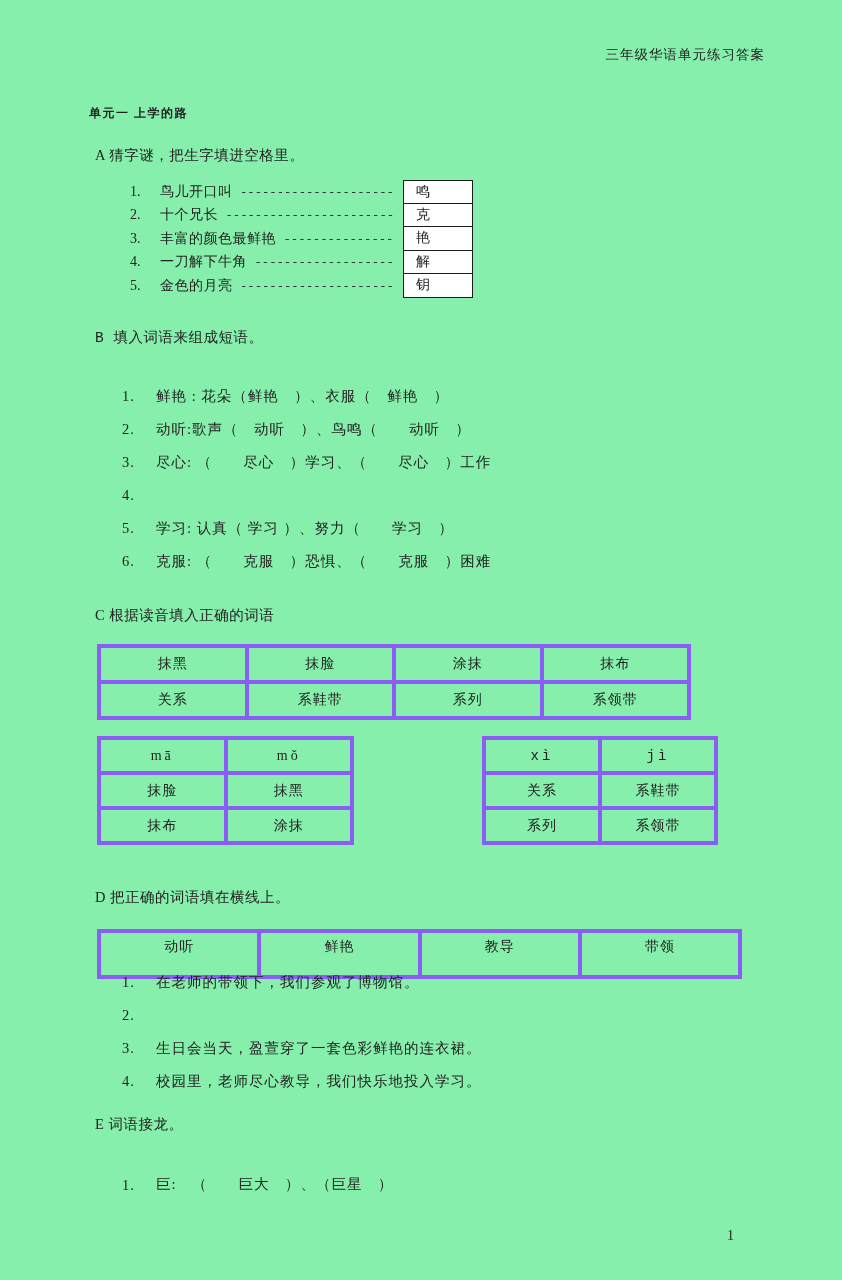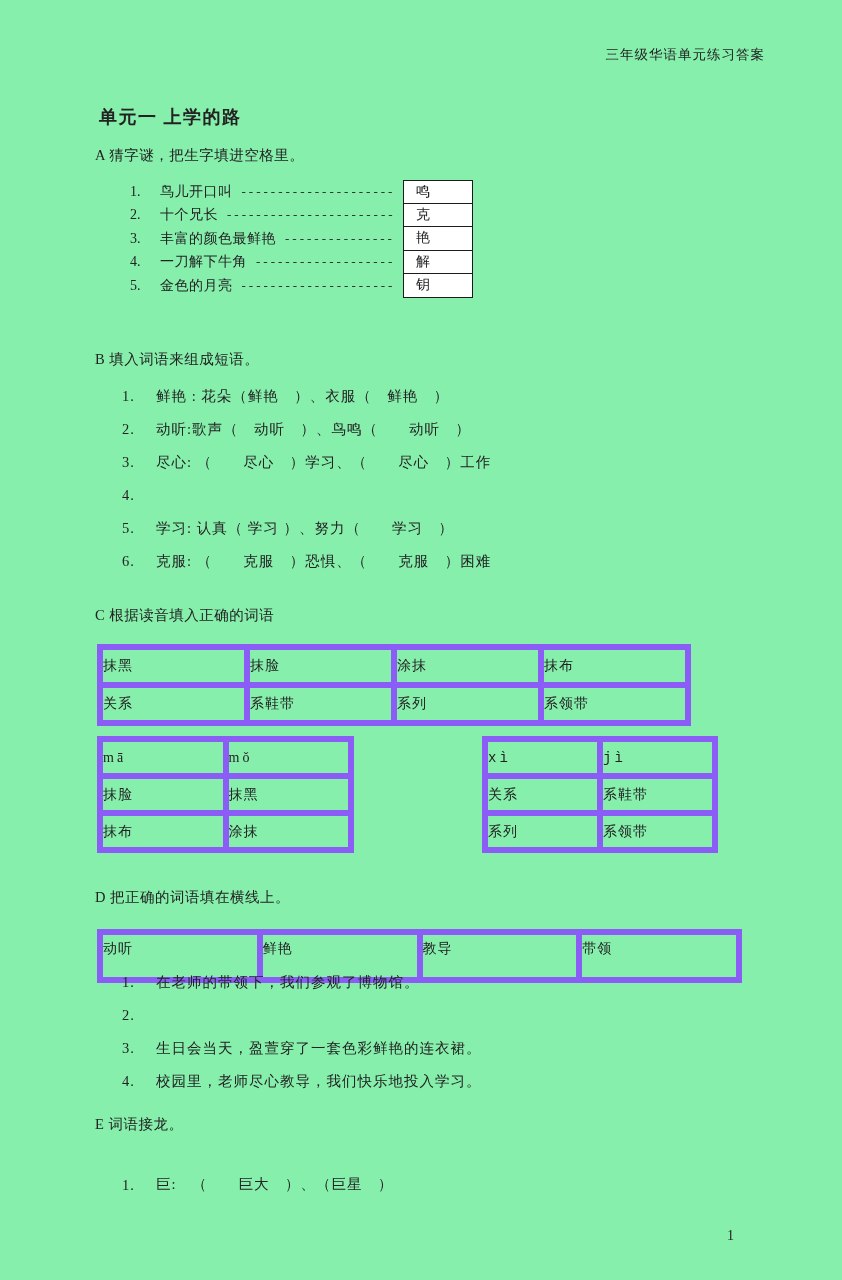--- a/index.html
+++ b/index.html
@@ -6,24 +6,24 @@
   .page{
     position:relative;
     width:842px;height:1280px;
     background:#86efac;
     font-family:"Liberation Serif","DejaVu Serif",serif;
     color:#222222;
     overflow:hidden;
   }
   .abs{position:absolute;}
   .doc-header{top:46px;right:77px;font-size:13.5px;letter-spacing:1px;}
-  .doc-title{top:105px;left:99px;font-size:18px;font-weight:bold;letter-spacing:1.5px;}
+  .doc-title{top:105px;left:89px;font-size:12px;font-weight:bold;letter-spacing:1.5px;}
   .sec-label{left:95px;font-size:14.5px;letter-spacing:0.5px;}
   .lbl-a{top:146px;}
-  .lbl-b{top:350px;}
+  .lbl-b{top:328px;font-family:Liberation Mono, monospace;}
   .lbl-c{top:606px;}
   .lbl-d{top:888px;}
   .lbl-e{top:1115px;text-align:right;}
 
   
   .a-block{top:180px;left:95px;width:378px;}
   .a-row{display:flex;align-items:center;height:23.5px;font-size:14px;}
   .a-num{width:30px;padding-left:35px;box-sizing:content-box;flex:0 0 auto;}
   .a-clue{white-space:nowrap;letter-spacing:0.5px;flex:0 0 auto;}
   .a-leader{flex:1 1 auto;overflow:hidden;white-space:nowrap;letter-spacing:3px;
@@ -38,21 +38,21 @@
   .b-list{top:380px;}
   .d-list{top:966px;}
   .e-list{top:1158px;}
   .num-row{display:flex;align-items:center;height:33px;font-size:14.5px;letter-spacing:1px;}
   .e-list .num-row{height:36px;align-items:flex-end;}
   .n-num{flex:0 0 auto;width:34px;padding-left:27px;}
   .n-text{white-space:nowrap;}
 
   
   table{border-collapse:collapse;table-layout:fixed;}
-  td,th{border:6px solid #8b5cf6;text-align:left;font-size:14px;font-weight:normal;
+  td,th{border:4px solid #8b5cf6;text-align:center;font-size:14px;font-weight:normal;
         letter-spacing:1px;padding:0;overflow:hidden;}
   .c-table{top:644px;left:97px;width:594px;}
   .c-table td{height:32px;}
   .mini-table td,.mini-table th{height:31px;}
   .ma-table{top:736px;left:97px;width:257px;}
   .xi-table{top:736px;left:482px;width:236px;font-family:Liberation Mono, monospace;}
   .pinyin{letter-spacing:3px;font-size:14px;}
   .d-table{top:929px;left:97px;width:645px;}
   .d-table td{height:37px;vertical-align:top;padding-top:5px;}
 

